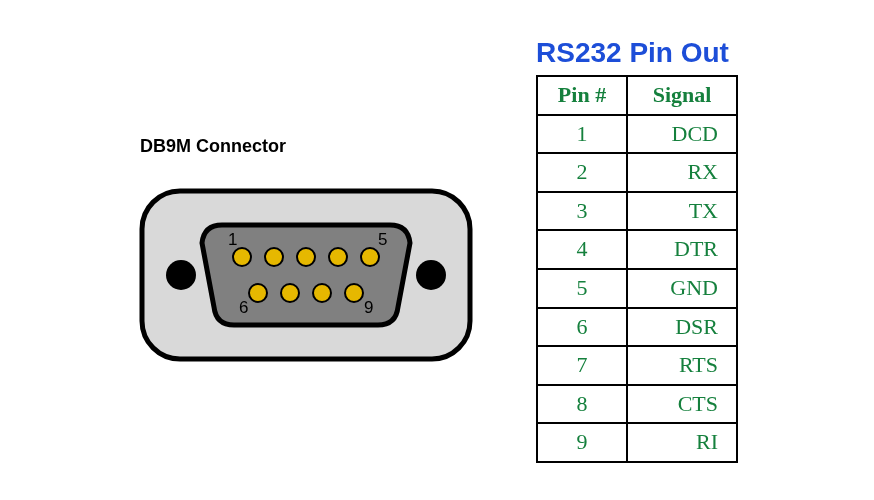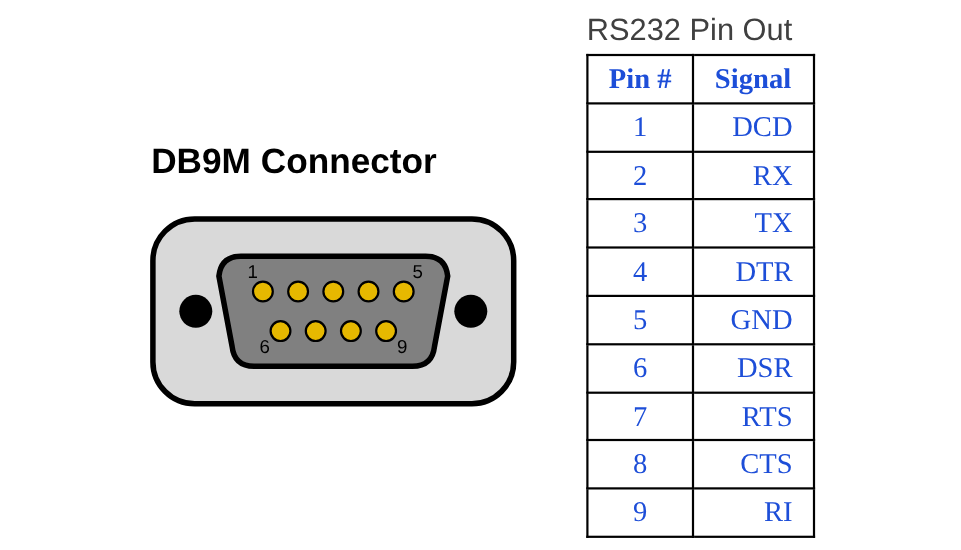--- a/index.html
+++ b/index.html
@@ -20,49 +20,49 @@
       padding: 20px;
     }
     .connector-section {
       display: flex;
       flex-direction: column;
       align-items: flex-start;
     }
     .connector-label {
       font-family: Arial, Helvetica, sans-serif;
       font-weight: bold;
-      font-size: 32px;
+      font-size: 18px;
       color: #000;
       margin-bottom: 28px;
       margin-left: 4px;
     }
     .connector-svg {
       display: block;
     }
     .table-section {
       display: flex;
       flex-direction: column;
     }
     .table-title {
       font-family: Arial, Helvetica, sans-serif;
-      font-weight: normal;
+      font-weight: bold;
       font-size: 28px;
-      color: #404040;
+      color: #1d4ed8;
       margin-bottom: 6px;
     }
     table.pinout {
       border-collapse: collapse;
       font-family: Georgia, 'Times New Roman', serif;
     }
     table.pinout th, table.pinout td {
       border: 2.5px solid #000;
       padding: 4px 18px;
       text-align: center;
-      font-size: 26px;
-      color: #1d4ed8;
+      font-size: 22px;
+      color: #15803d;
       line-height: 1.3;
     }
     table.pinout th {
       font-weight: bold;
     }
     table.pinout td {
       font-weight: normal;
     }
     table.pinout td.pin-col {
       min-width: 90px;

